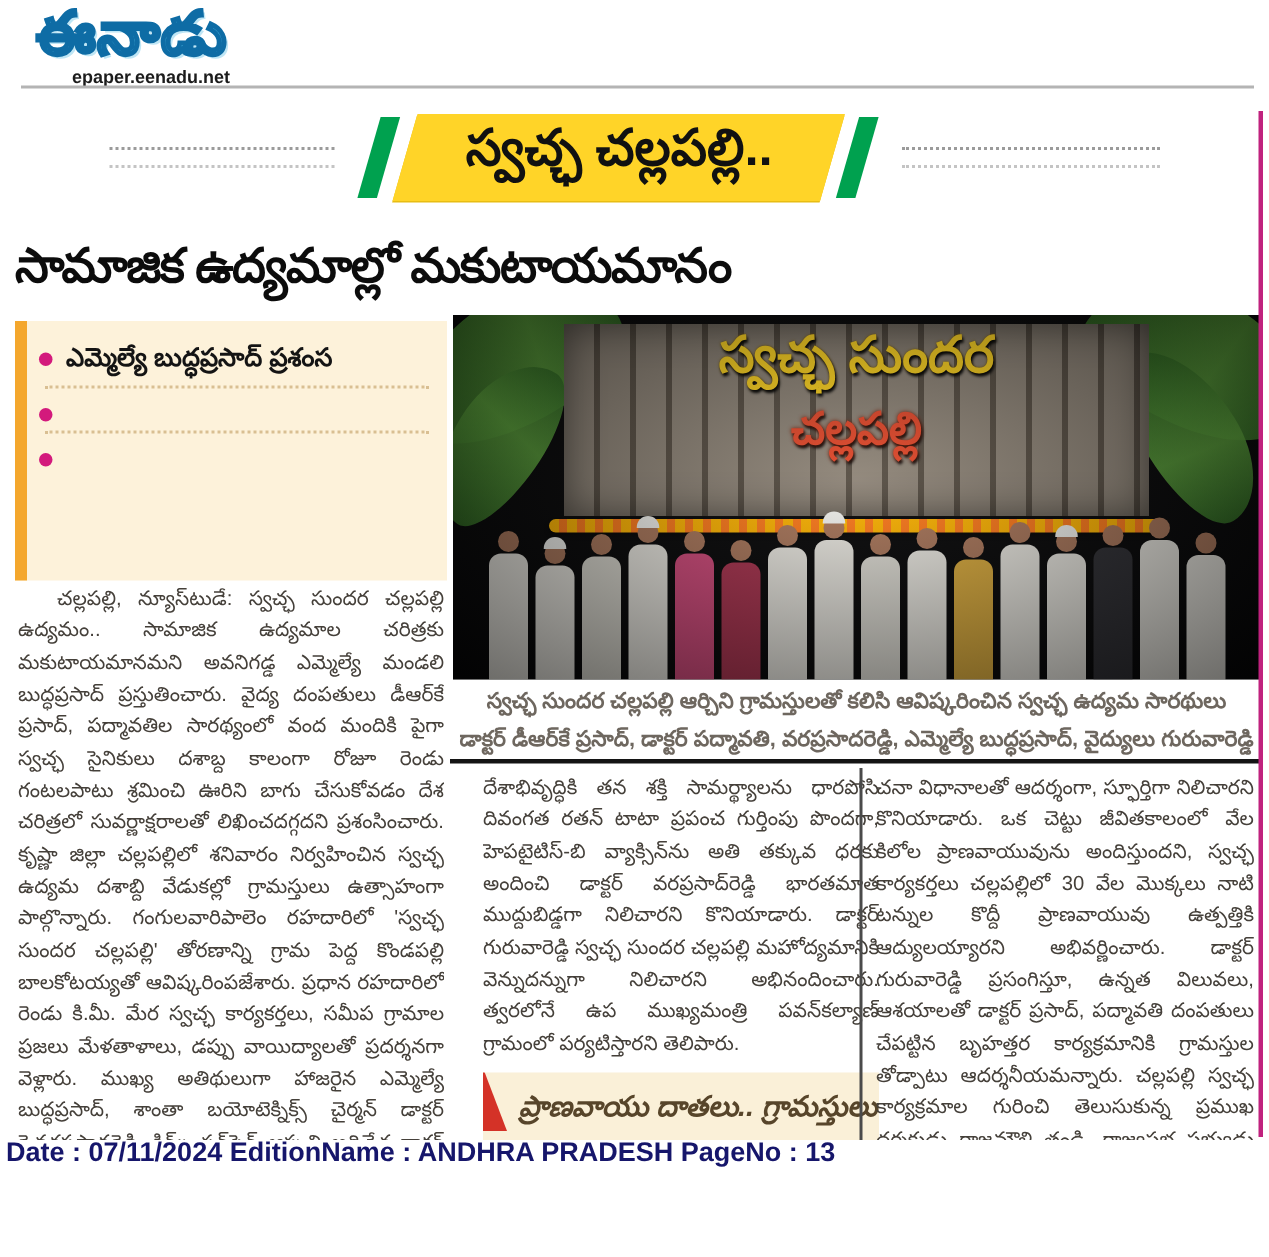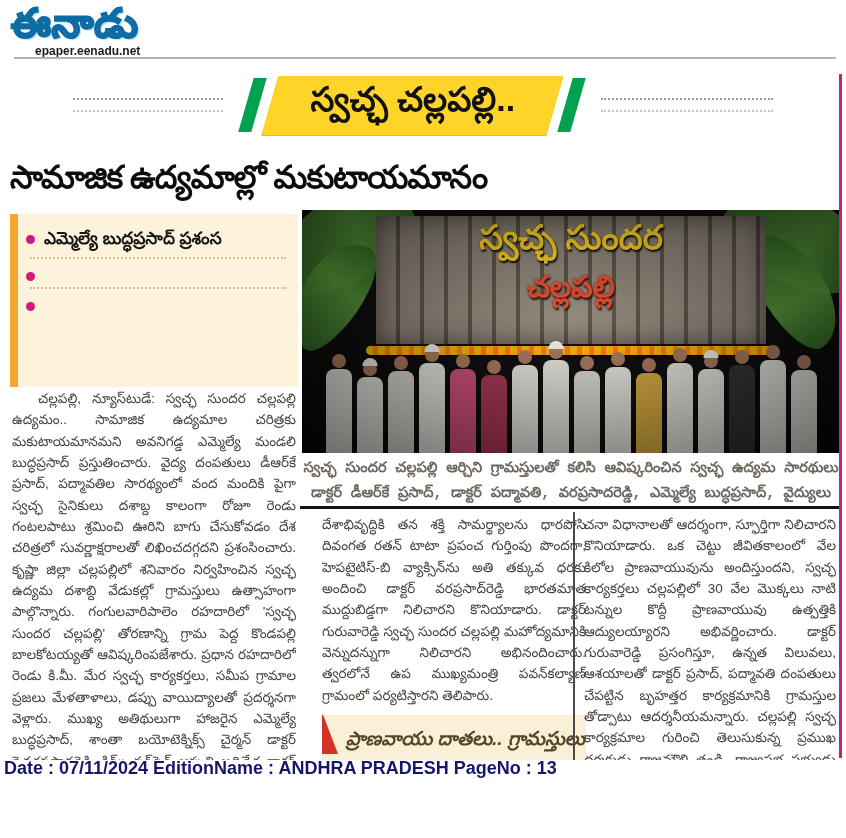--- a/index.html
+++ b/index.html
@@ -4,21 +4,21 @@
 <style>
   html,body{margin:0;padding:0;}
   body{
     width:846px;height:838px;background:#ffffff;position:relative;
     font-family:"Liberation Sans","DejaVu Sans",sans-serif;
     overflow:hidden;
   }
   .abs{position:absolute;}
 
   
-  .logo-block{left:11px;top:2px;}
+  .logo-block{left:24px;top:2px;}
   .logo{
     font-size:40px;font-weight:800;color:#59c6ee;
     -webkit-text-stroke:2px #0e6ca5;
     text-shadow:2px 2px 0 #bfe6f5;
     letter-spacing:1px;line-height:1.05;cursor:pointer;
   }
   .site-url{font-size:12px;font-weight:700;color:#1c1c1c;margin:0 0 16px 24px;cursor:pointer;}
   .top-rule{left:14px;top:57px;width:822px;height:2px;background:#b4b4b4;}
 
   
@@ -79,21 +79,21 @@
   }
   .crowd{position:absolute;left:0;right:0;bottom:0;height:96px;display:flex;justify-content:center;align-items:flex-end;gap:5px;}
   .person{position:relative;width:26px;border-radius:8px 8px 0 0;background:var(--c,#e8e6df);}
   .person::before{content:"";position:absolute;top:-15px;left:50%;transform:translateX(-50%);
     width:14px;height:14px;border-radius:50%;background:#a9765a;}
   .person.cap::after{content:"";position:absolute;top:-19px;left:50%;transform:translateX(-50%);
     width:15px;height:8px;border-radius:8px 8px 0 0;background:#f2f2ee;}
 
   
   .caption{left:300px;top:456px;width:542px;text-align:center;
-    font-size:14.5px;font-weight:600;color:#6e675f;line-height:1.72;overflow:hidden;height:50px;font-family:Liberation Mono, monospace;}
+    font-size:14.5px;font-weight:600;color:#6e675f;line-height:1.72;overflow:hidden;height:50px;}
   .caption-rule{left:300px;top:506px;width:542px;height:3px;background:#141414;}
 
   
   .col{font-size:13.5px;color:#45403a;text-align:justify;line-height:1.58;overflow:hidden;}
   .col p{margin:0;}
   .col1{left:12px;top:388px;width:284px;height:372px;}
   .col1 p{text-indent:26px;}
   .col2{left:302px;top:514px;width:264px;height:246px;margin-left:20px;}
   .col3{left:584px;top:514px;width:252px;height:246px;}
   .col-divider{left:573px;top:512px;width:2px;height:248px;background:#4a4a4a;}

